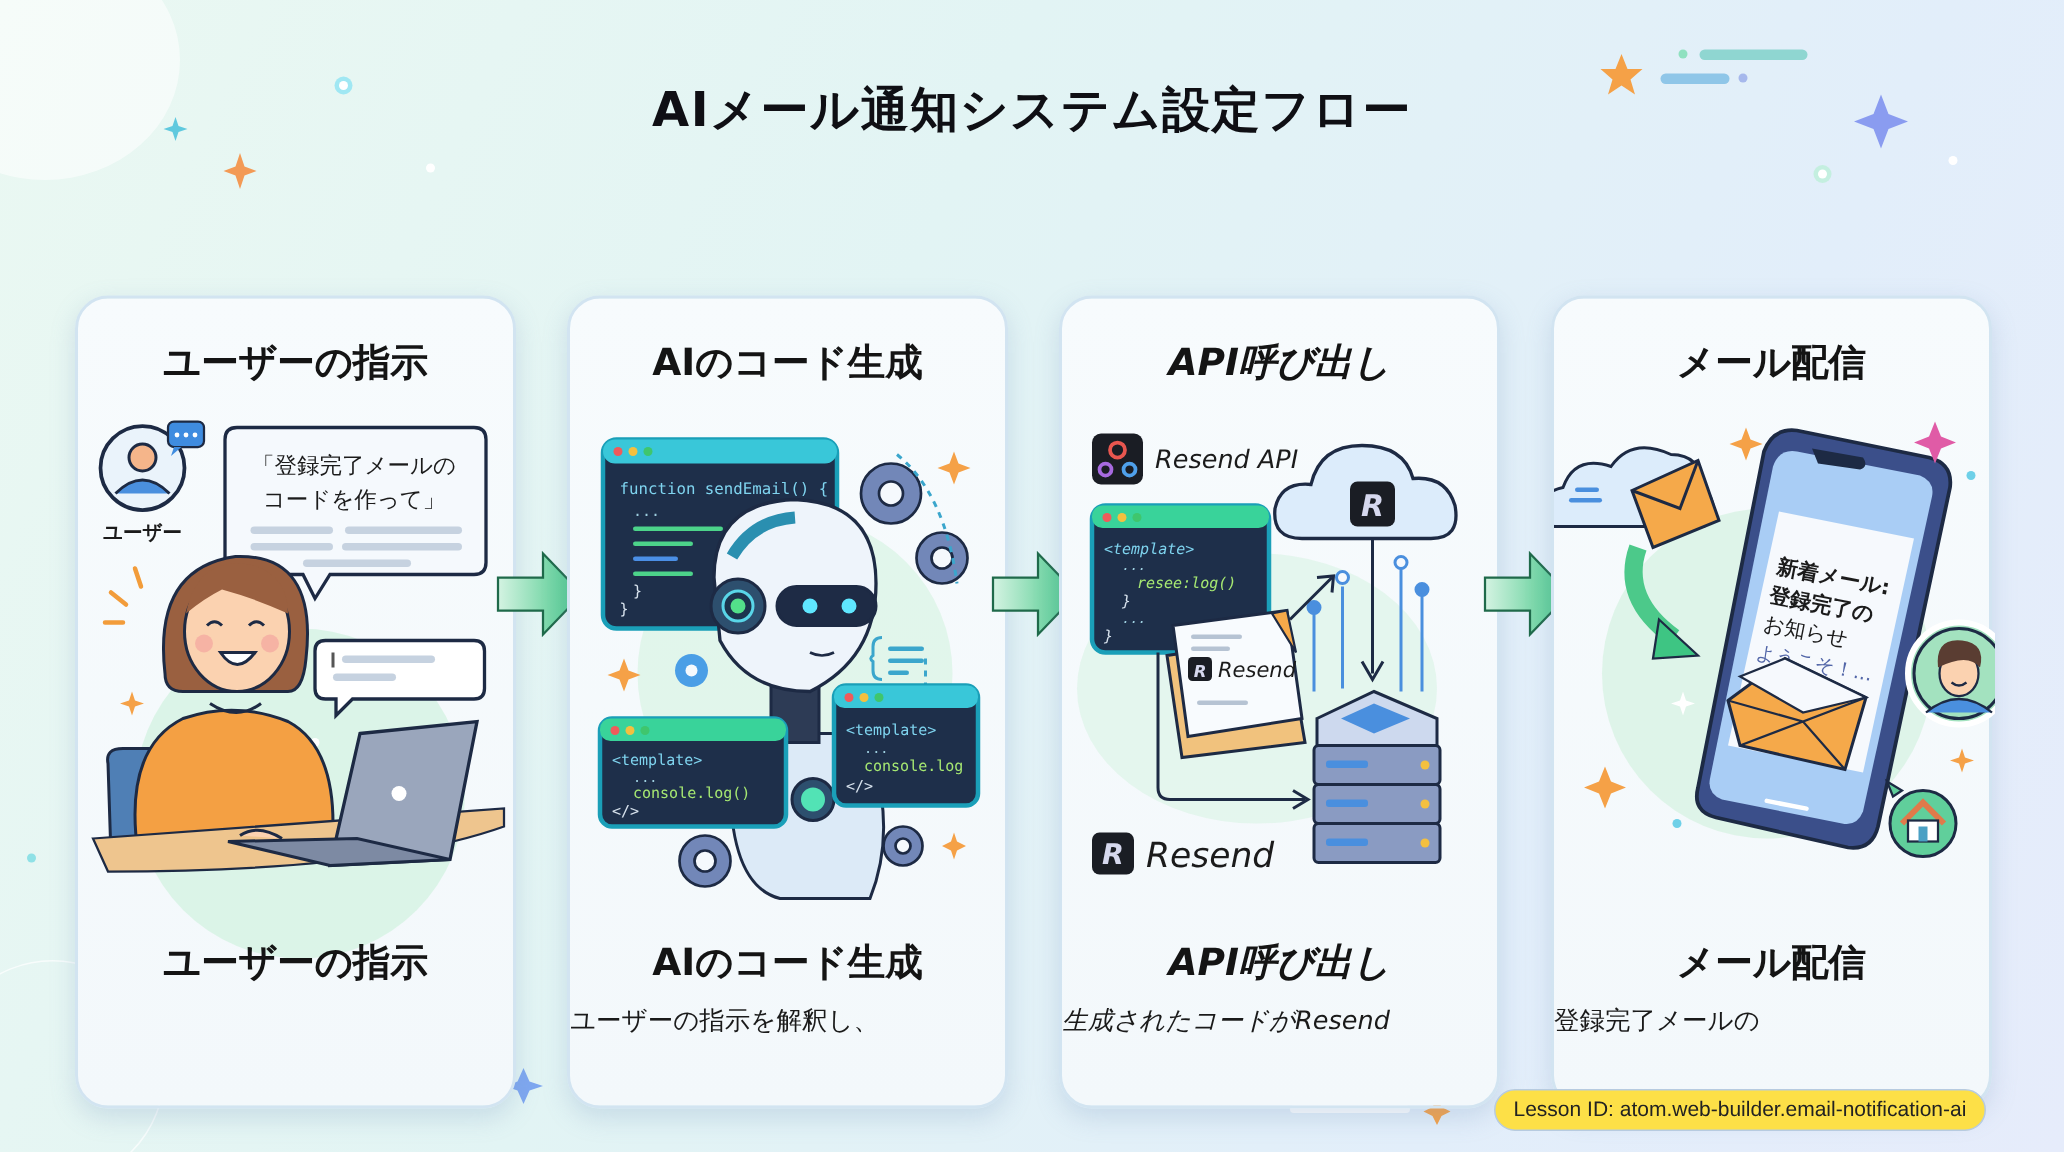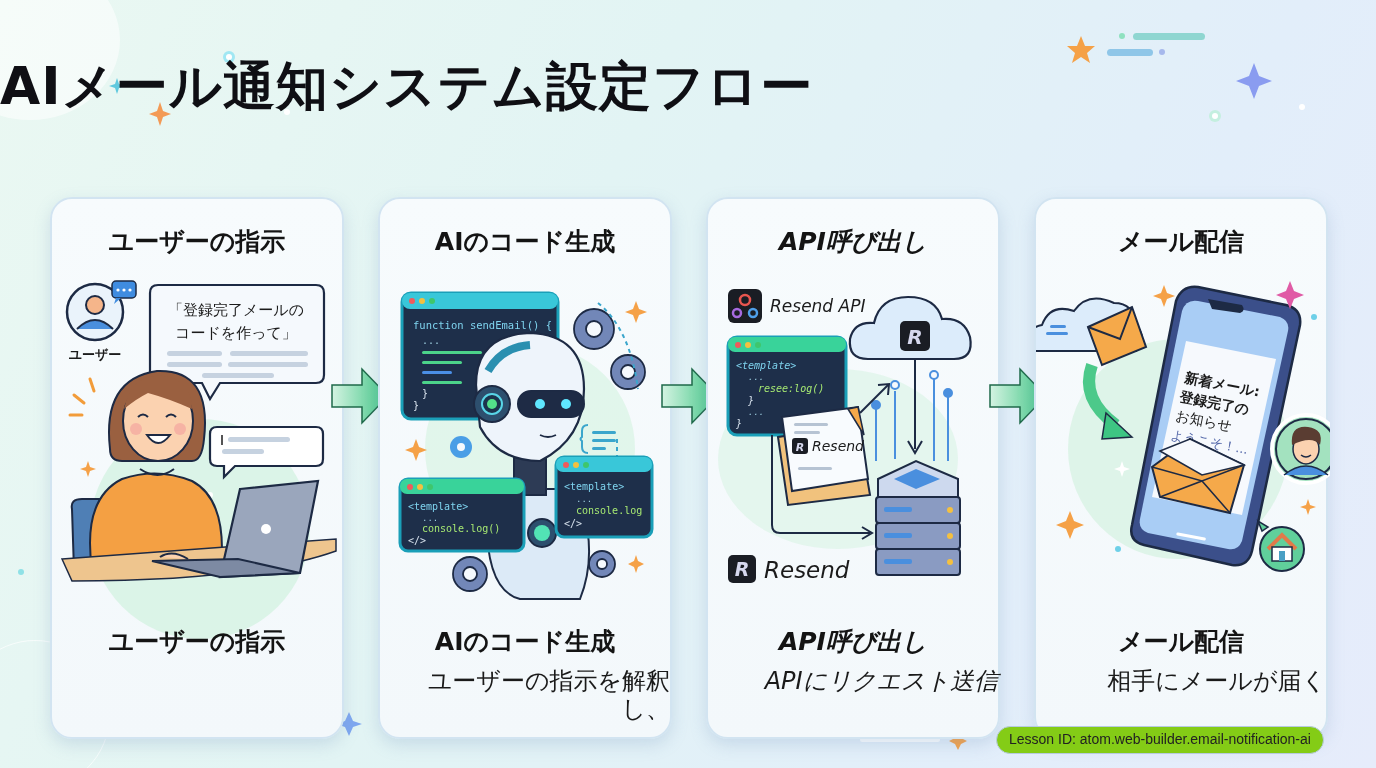--- a/index.html
+++ b/index.html
@@ -6,21 +6,21 @@
   html, body { width: 1376px; height: 768px; overflow: hidden; }
   body {
     font-family: "DejaVu Sans", sans-serif;
     background: linear-gradient(115deg, #eaf8f2 0%, #e2f4f4 40%, #e2eefa 75%, #e6ecfb 100%);
     position: relative;
     color: #111;
   }
   .bg-blob { position: absolute; border-radius: 50%; pointer-events: none; }
   .title {
     position: absolute; left: 0; right: 0; top: 52px;
-    text-align: left; font-size: 52px; font-weight: bold; letter-spacing: 1px;
+    text-align: center; font-size: 32px; font-weight: bold; letter-spacing: 1px;
     color: #0f0f14;
   }
   .deco { position: absolute; pointer-events: none; }
 
   .card {
     position: absolute; top: 152px; width: 294px; height: 542px;
     background: linear-gradient(180deg, #f7fbfd 0%, #f3f8fb 100%);
     border: 2px solid #d2e4f1; border-radius: 22px;
     box-shadow: 0 6px 16px rgba(120,150,190,0.25);
     margin-top: 45px;
@@ -28,29 +28,29 @@
   .card-title {
     position: absolute; left: 0; right: 0; top: 26px;
     text-align: center; font-size: 25px; font-weight: bold; color: #141414;
   }
   .card-caption {
     position: absolute; left: 0; right: 0; top: 426px;
     text-align: center; font-size: 25px; font-weight: bold; color: #141414;
   }
   .card-desc {
     position: absolute; left: 0; right: 0; top: 468px;
-    text-align: right; font-size: 24px; line-height: 28px; color: #1a1a1a;
+    text-align: left; font-size: 17px; line-height: 28px; color: #1a1a1a;
   }
   .illus { position: absolute; left: 0; top: 0; width: 294px; height: 542px; }
 
   .flow-arrow { position: absolute; top: 365px; width: 60px; height: 62px; }
 
   .lesson-badge {
     position: absolute; left: 996px; top: 726px; height: 28px; padding: 0 12px;
-    border: 1.5px solid #b7cbe0; border-radius: 14px; background: #84cc16;
+    border: 1.5px solid #b7cbe0; border-radius: 14px; background: #fde047;
     font-size: 14px; line-height: 25px; color: #222;
     font-family: "Liberation Sans", sans-serif;
   }
   svg text.mono { font-family: "DejaVu Sans Mono", monospace; }
   svg text.sans { font-family: "DejaVu Sans", sans-serif; }
 </style>
 </head>
 <body>
 
 <div class="bg-blob" style="left:-60px;top:-40px;width:180px;height:160px;background:rgba(255,255,255,0.55);"></div>
@@ -327,21 +327,21 @@
     </g>
 
     <g>
       <rect x="20" y="356" width="28" height="28" rx="5" fill="#1a1d24"></rect>
       <text class="sans" x="34" y="377" text-anchor="middle" font-size="19" font-weight="bold" fill="#d6d8ee">R</text>
     </g>
     <text class="sans" x="56" y="379" font-size="23" fill="#1b1b1b">Resend</text>
   </svg>
   <div class="card-caption">API呼び出し</div>
   <div class="card-desc">
-    <div>APIにリクエスト送信</div>
+    <div>生成されたコードがResend</div>
   </div>
 </div>
 
 <svg class="flow-arrow" style="left:988px;" viewBox="0 0 60 62">
   <path d="M2 20 L32 20 L32 4 L58 31 L32 58 L32 42 L2 42Z" fill="url(#ag)" stroke="#1f6a4a" stroke-width="1.5"></path>
 </svg>
 
 <div class="card" style="left:1034px;">
   <div class="card-title">メール配信</div>
   <svg class="illus" viewBox="0 0 294 542">
@@ -395,16 +395,16 @@
 
     <path d="M128 86 L131 94 L139 97 L131 100 L128 108 L125 100 L117 97 L125 94Z" fill="#f5a147"></path>
     <path d="M254 82 L258 92 L268 96 L258 100 L254 110 L250 100 L240 96 L250 92Z" fill="#e05ba6"></path>
     <circle cx="278" cy="118" r="3" fill="#6ed0e8"></circle>
     <path d="M34 312 L38 322 L48 326 L38 330 L34 340 L30 330 L20 326 L30 322Z" fill="#f5a147"></path>
     <path d="M272 300 L274 306 L280 308 L274 310 L272 316 L270 310 L264 308 L270 306Z" fill="#f5a147"></path>
     <path d="M86 262 L88 268 L94 270 L88 272 L86 278 L84 272 L78 270 L84 268Z" fill="#ffffff"></path>
     <circle cx="82" cy="350" r="3" fill="#6ed0e8"></circle>
   </svg>
   <div class="card-caption">メール配信</div>
-  <div class="card-desc">相手にメールが届く</div>
+  <div class="card-desc">登録完了メールの</div>
 </div>
 
 <div class="lesson-badge">Lesson ID: atom.web-builder.email-notification-ai</div>
 
 </body></html>

